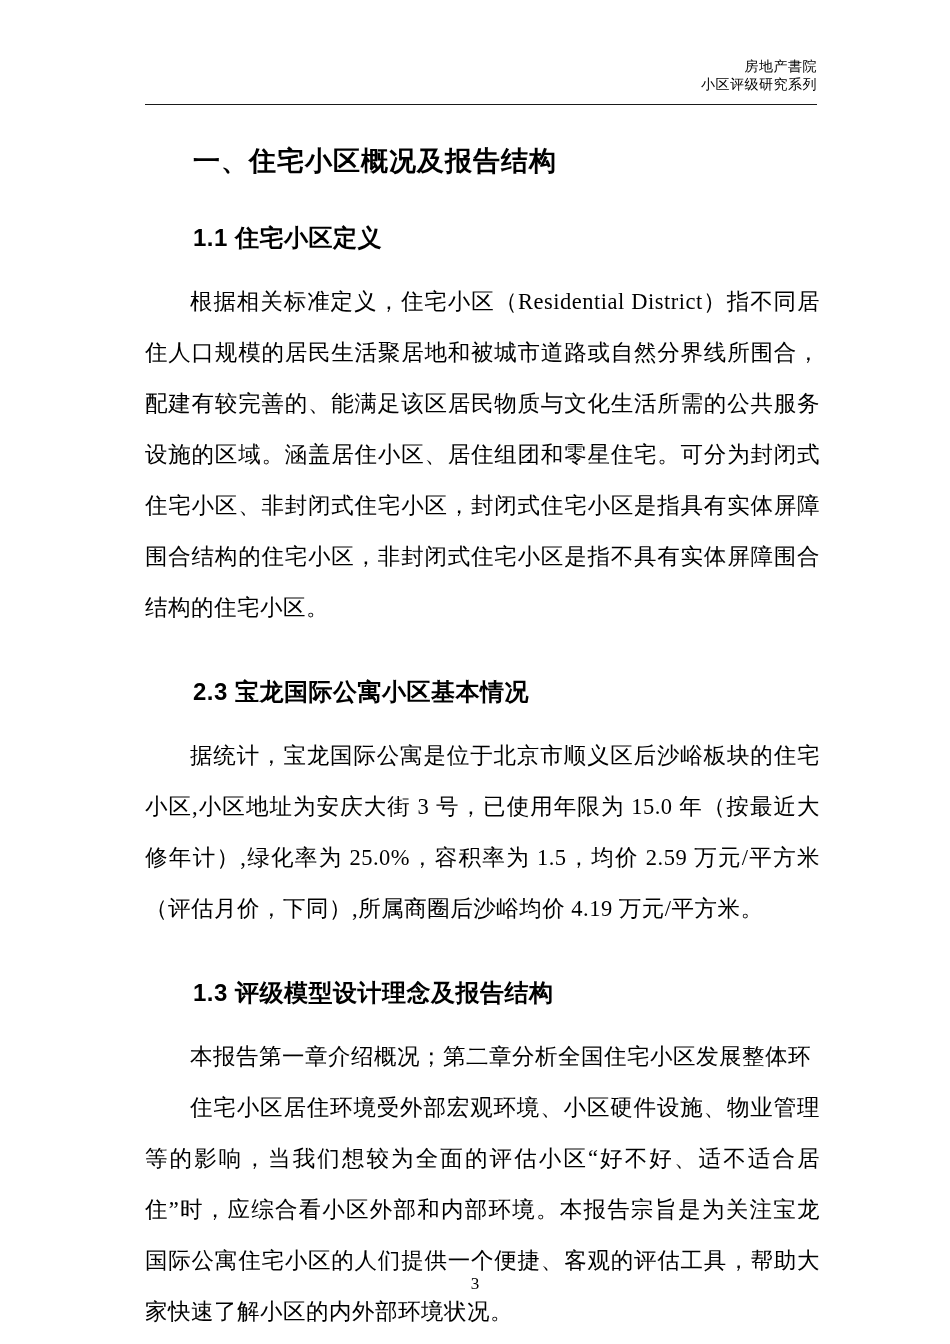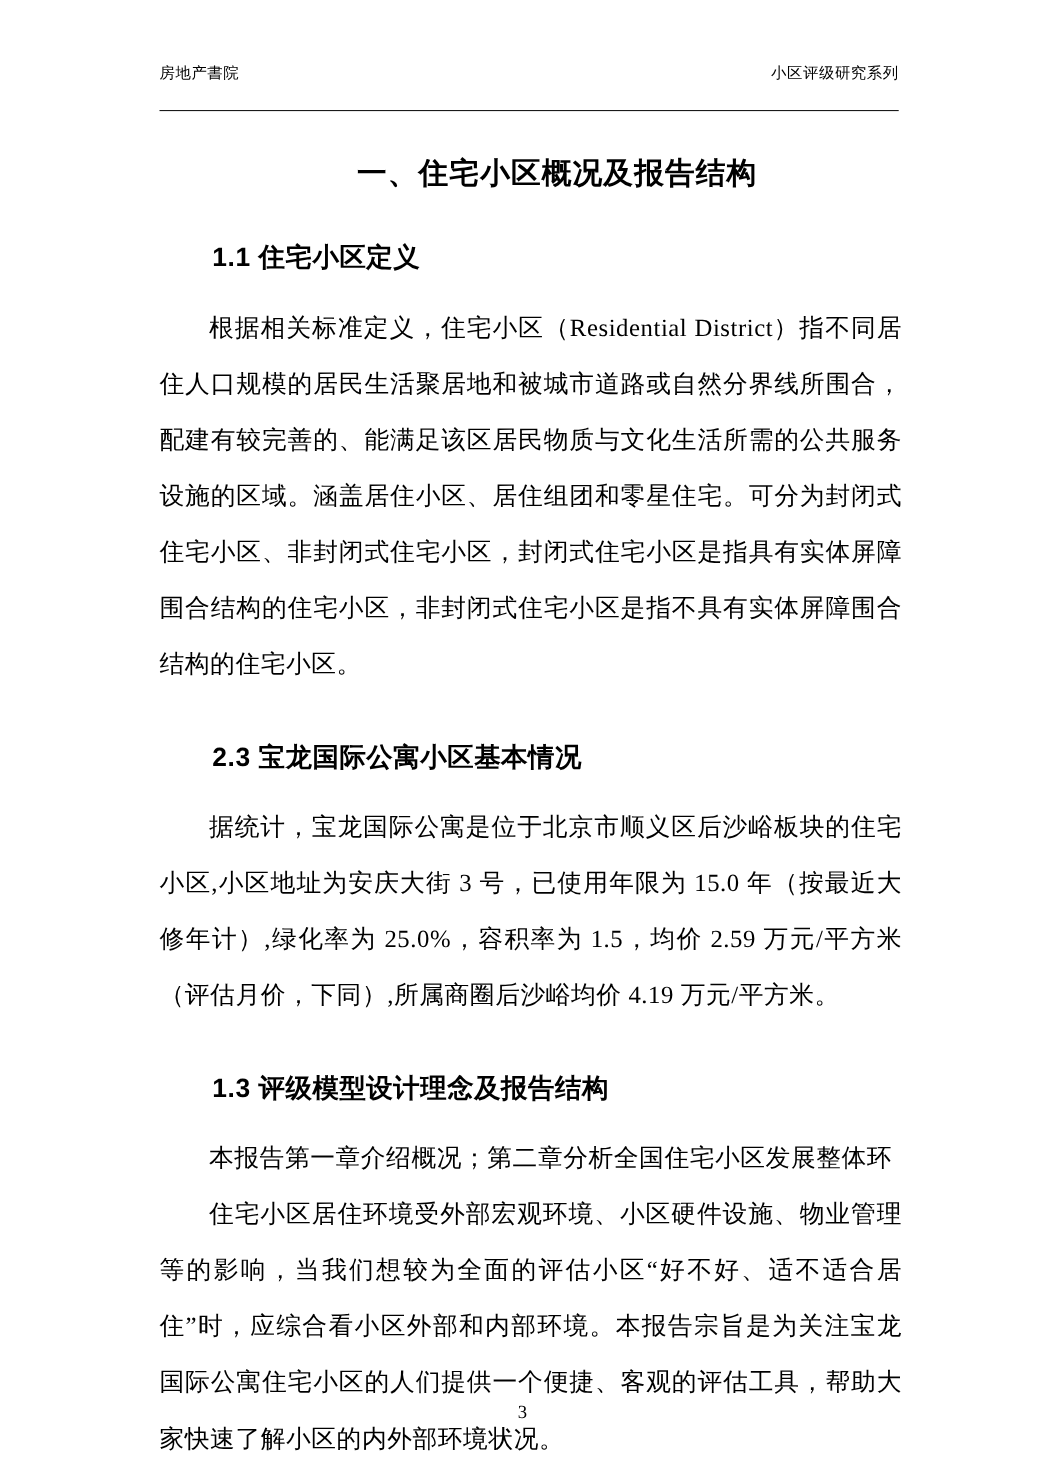--- a/index.html
+++ b/index.html
@@ -14,38 +14,38 @@
     height: 1344px;
     margin: 0 auto;
     background: #ffffff;
     overflow: hidden;
     font-family: "Liberation Serif", "DejaVu Serif", serif;
     color: #000000;
   }
   .header {
     margin: 0 133px 0 145px;
     padding-top: 58px;
-    padding-bottom: 24px;
+    padding-bottom: 10px;
     border-bottom: 1px solid #1a1a1a;
     display: flex;
     justify-content: space-between;
-    align-items: center;
+    align-items: flex-end;
     font-size: 14px;
     letter-spacing: 0.5px;
+    flex-direction: column;
   }
   .content {
     margin: 0 130px 0 145px;
   }
   .doc-title {
     font-family: "Liberation Sans", "DejaVu Sans", sans-serif;
     font-weight: bold;
     font-size: 27px;
     margin: 38px 0 10px 48px;
     letter-spacing: 1px;
-    text-align: center;
   }
   .sec-heading {
     font-family: "Liberation Sans", "DejaVu Sans", sans-serif;
     font-weight: bold;
     font-size: 24px;
     margin: 43px 0 22px 48px;
     letter-spacing: 0.5px;
   }
   .para {
     font-size: 22.5px;

